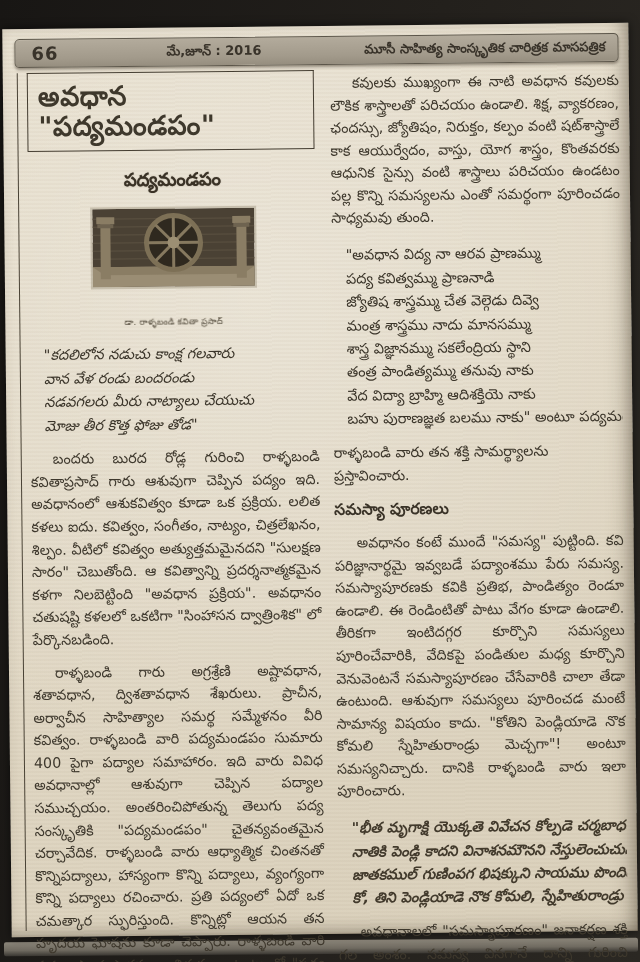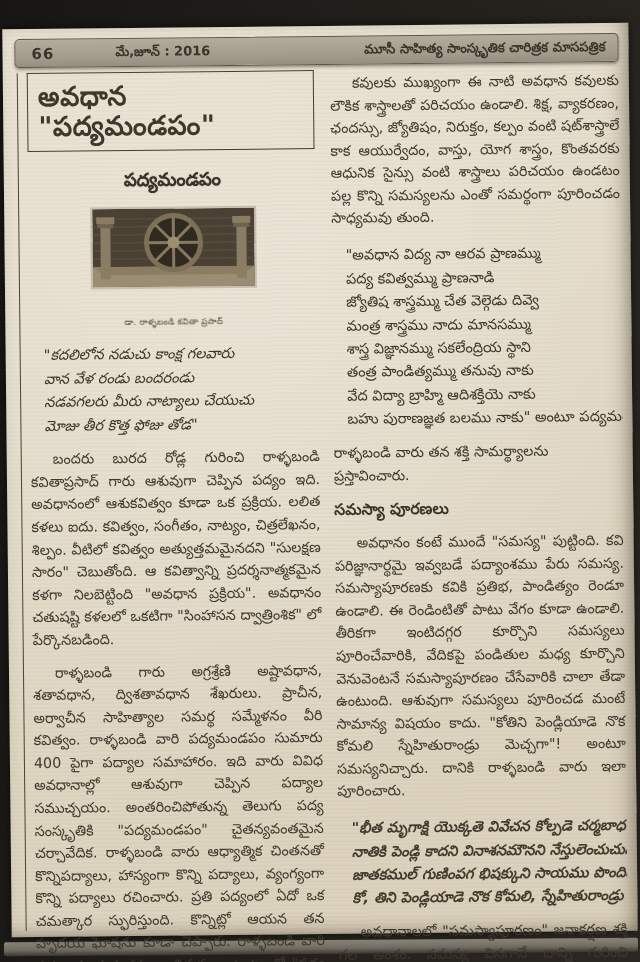--- a/index.html
+++ b/index.html
@@ -25,22 +25,22 @@
   .scan-texture{position:absolute;inset:0;pointer-events:none;
     background:repeating-linear-gradient(0deg, rgba(120,105,80,0.035) 0 2px, rgba(255,255,255,0.02) 2px 4px);}
   .header-bar{
     position:absolute;left:12px;top:10px;right:10px;height:27px;
     background:linear-gradient(180deg,#b3ab9c,#a29a8b 70%,#968e7f);
     border:1px solid #5c564a;border-radius:5px;
     display:flex;align-items:center;
     box-shadow:0 2px 3px rgba(70,60,45,.5);
     font-size:13px;color:#39332a;
   }
-  .hb-num{font-weight:bold;font-size:15px;margin-left:16px;letter-spacing:1px;}
-  .hb-date{margin-left:61px;font-weight:bold;}
+  .hb-num{font-weight:bold;font-size:18px;margin-left:16px;letter-spacing:1px;}
+  .hb-date{margin-left:108px;font-weight:bold;}
   .hb-mag{margin-left:auto;margin-right:12px;font-weight:bold;}
   .content{
     position:absolute;left:14px;right:10px;top:44px;bottom:6px;
     display:flex;gap:14px;
   }
   .col{flex:1 1 0;min-width:0;}
   .col-left{border-left:1.5px solid #4a4336;padding-left:9px;}
   .title-box{
     border:1.5px solid #443d31;border-bottom:none;
     padding:8px 6px 10px 10px;margin-right:2px;

